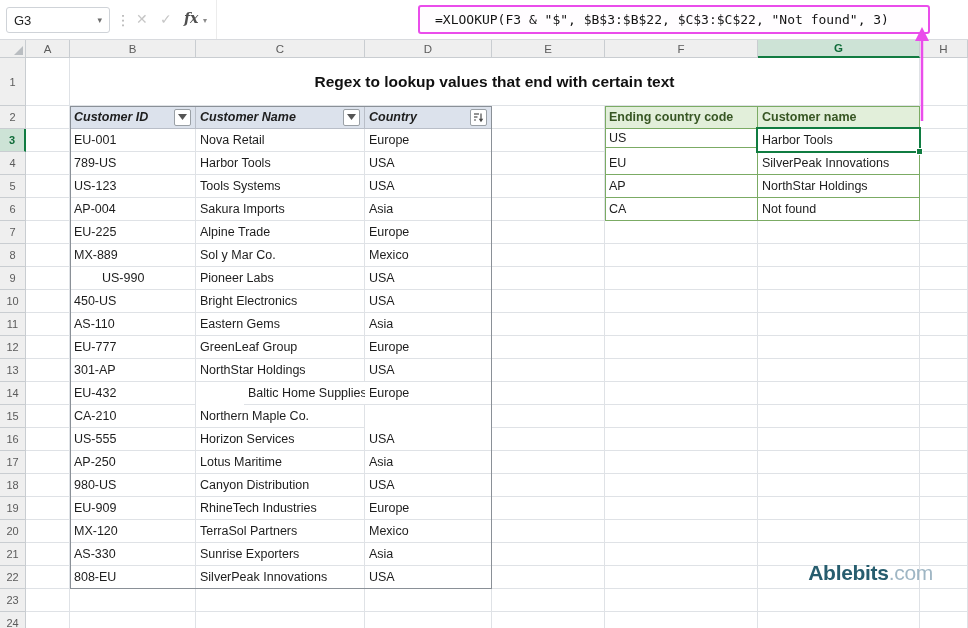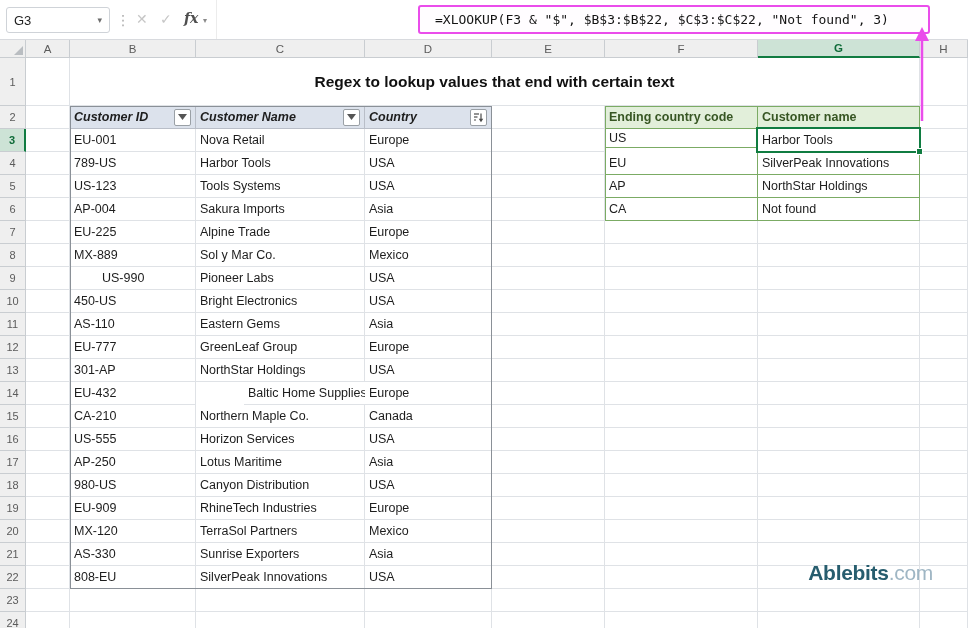--- a/index.html
+++ b/index.html
@@ -265,21 +265,20 @@
         <div class="cell" style="left: 70px; top: 342px; width: 126px; height: 23px;">EU-432</div>
         <div class="cell" style="left: 196px; top: 342px; width: 169px; height: 23px; margin-left: 48px;">Baltic Home Supplies</div>
         <div class="cell" style="left: 365px; top: 342px; width: 127px; height: 23px;">Europe</div>
         <div class="cell" style="left: 492px; top: 342px; width: 113px; height: 23px;"></div>
         <div class="cell" style="left: 605px; top: 342px; width: 153px; height: 23px;"></div>
         <div class="cell" style="left: 758px; top: 342px; width: 162px; height: 23px;"></div>
         <div class="cell" style="left: 920px; top: 342px; width: 48px; height: 23px;"></div>
         <div class="cell" style="left: 26px; top: 365px; width: 44px; height: 23px;"></div>
         <div class="cell" style="left: 70px; top: 365px; width: 126px; height: 23px; text-align: right;">CA-210</div>
         <div class="cell" style="left: 196px; top: 365px; width: 169px; height: 23px;">Northern Maple Co.</div>
-        <div class="cell" style="left: 365px; top: 365px; width: 127px; height: 23px;">Canada</div>
         <div class="cell" style="left: 492px; top: 365px; width: 113px; height: 23px;"></div>
         <div class="cell" style="left: 605px; top: 365px; width: 153px; height: 23px;"></div>
         <div class="cell" style="left: 758px; top: 365px; width: 162px; height: 23px;"></div>
         <div class="cell" style="left: 920px; top: 365px; width: 48px; height: 23px;"></div>
         <div class="cell" style="left: 26px; top: 388px; width: 44px; height: 23px;"></div>
         <div class="cell" style="left: 70px; top: 388px; width: 126px; height: 23px;">US-555</div>
         <div class="cell" style="left: 196px; top: 388px; width: 169px; height: 23px;">Horizon Services</div>
         <div class="cell" style="left: 365px; top: 388px; width: 127px; height: 23px;">USA</div>
         <div class="cell" style="left: 492px; top: 388px; width: 113px; height: 23px;"></div>
         <div class="cell" style="left: 605px; top: 388px; width: 153px; height: 23px;"></div>

